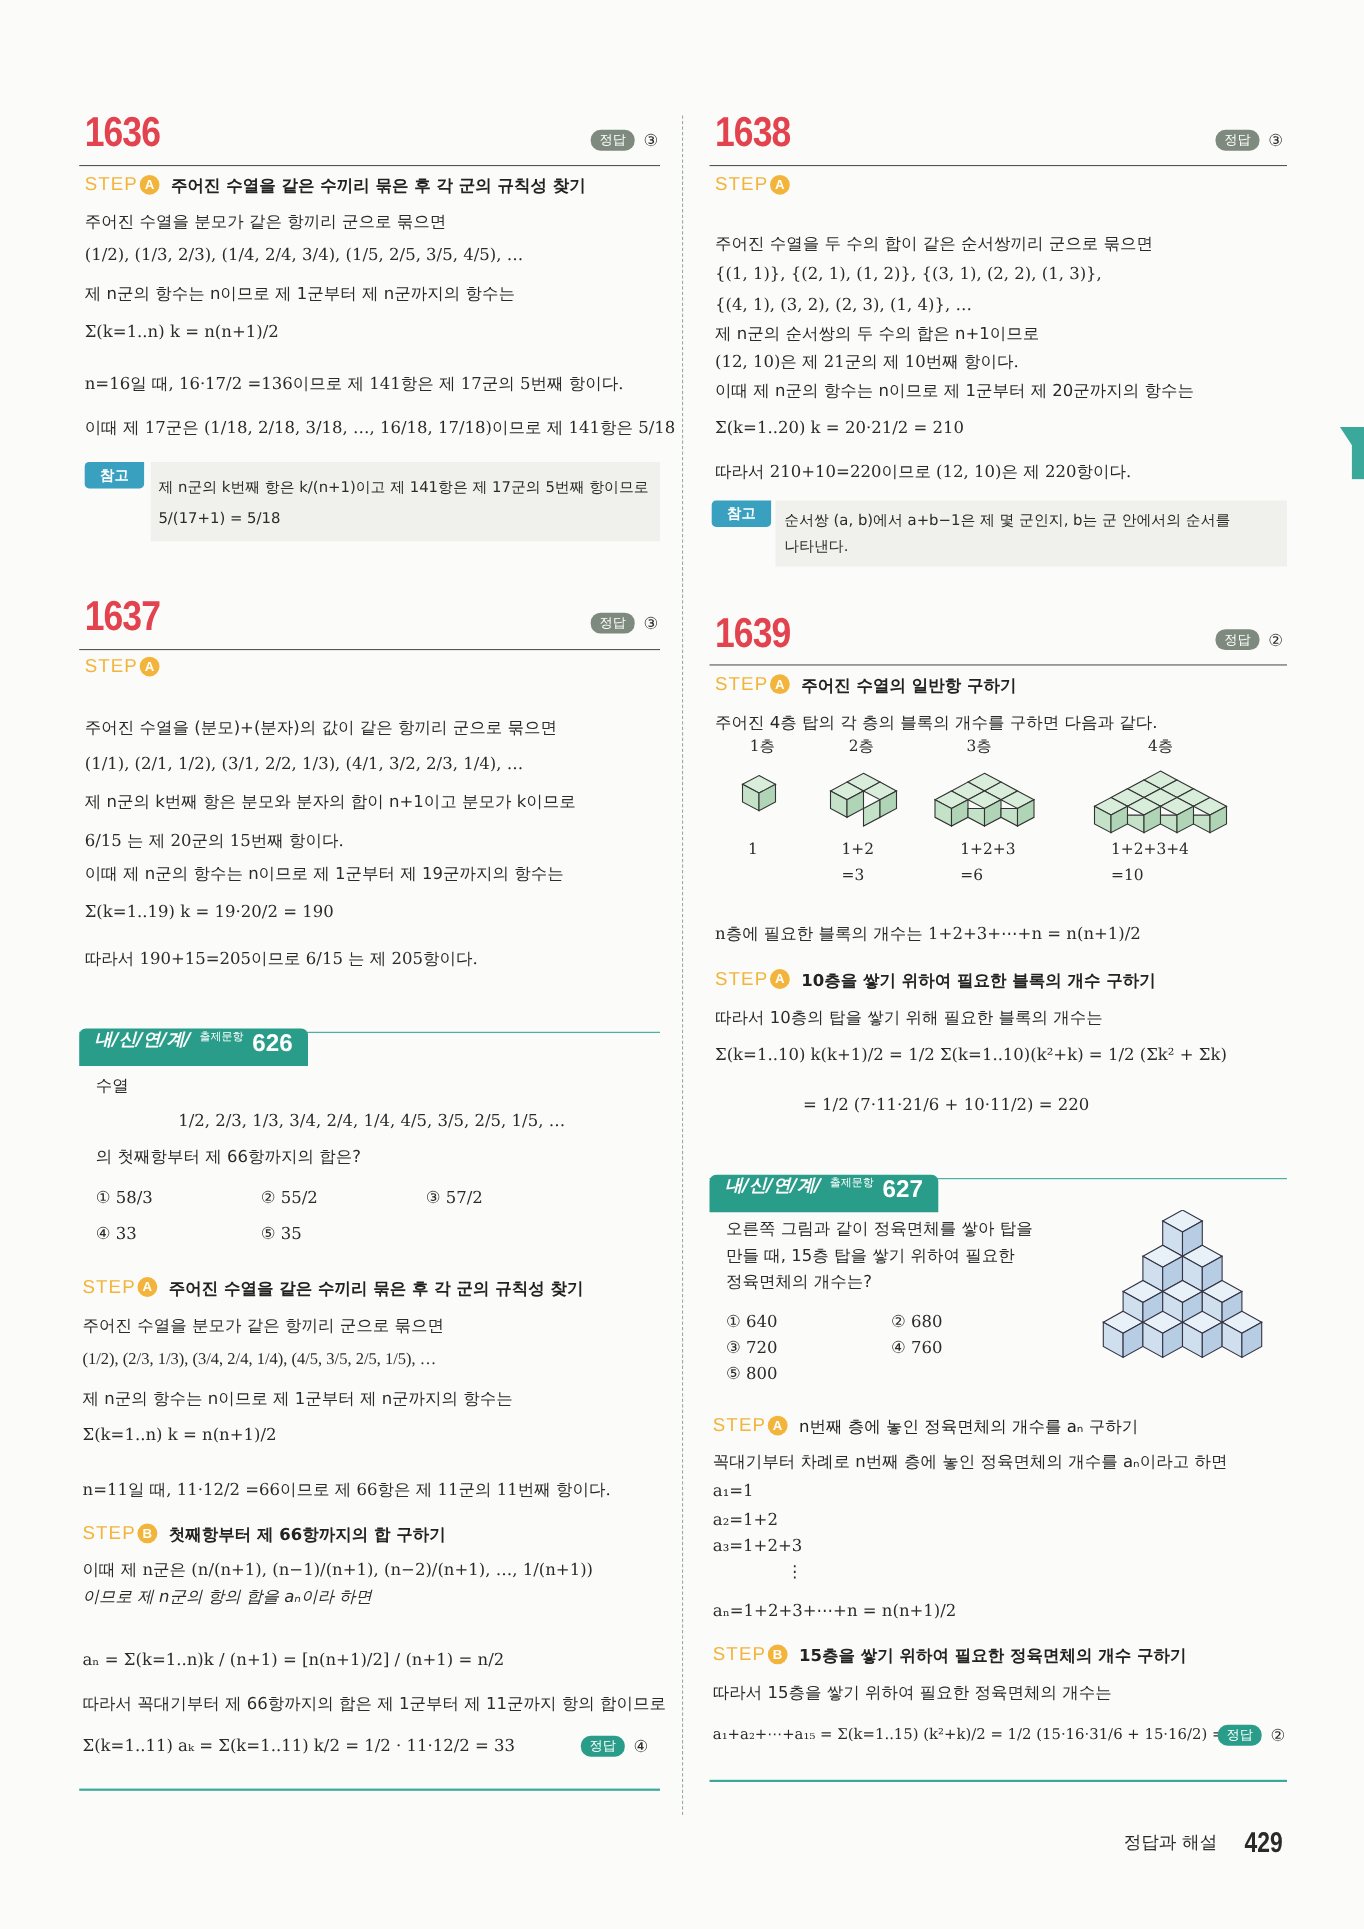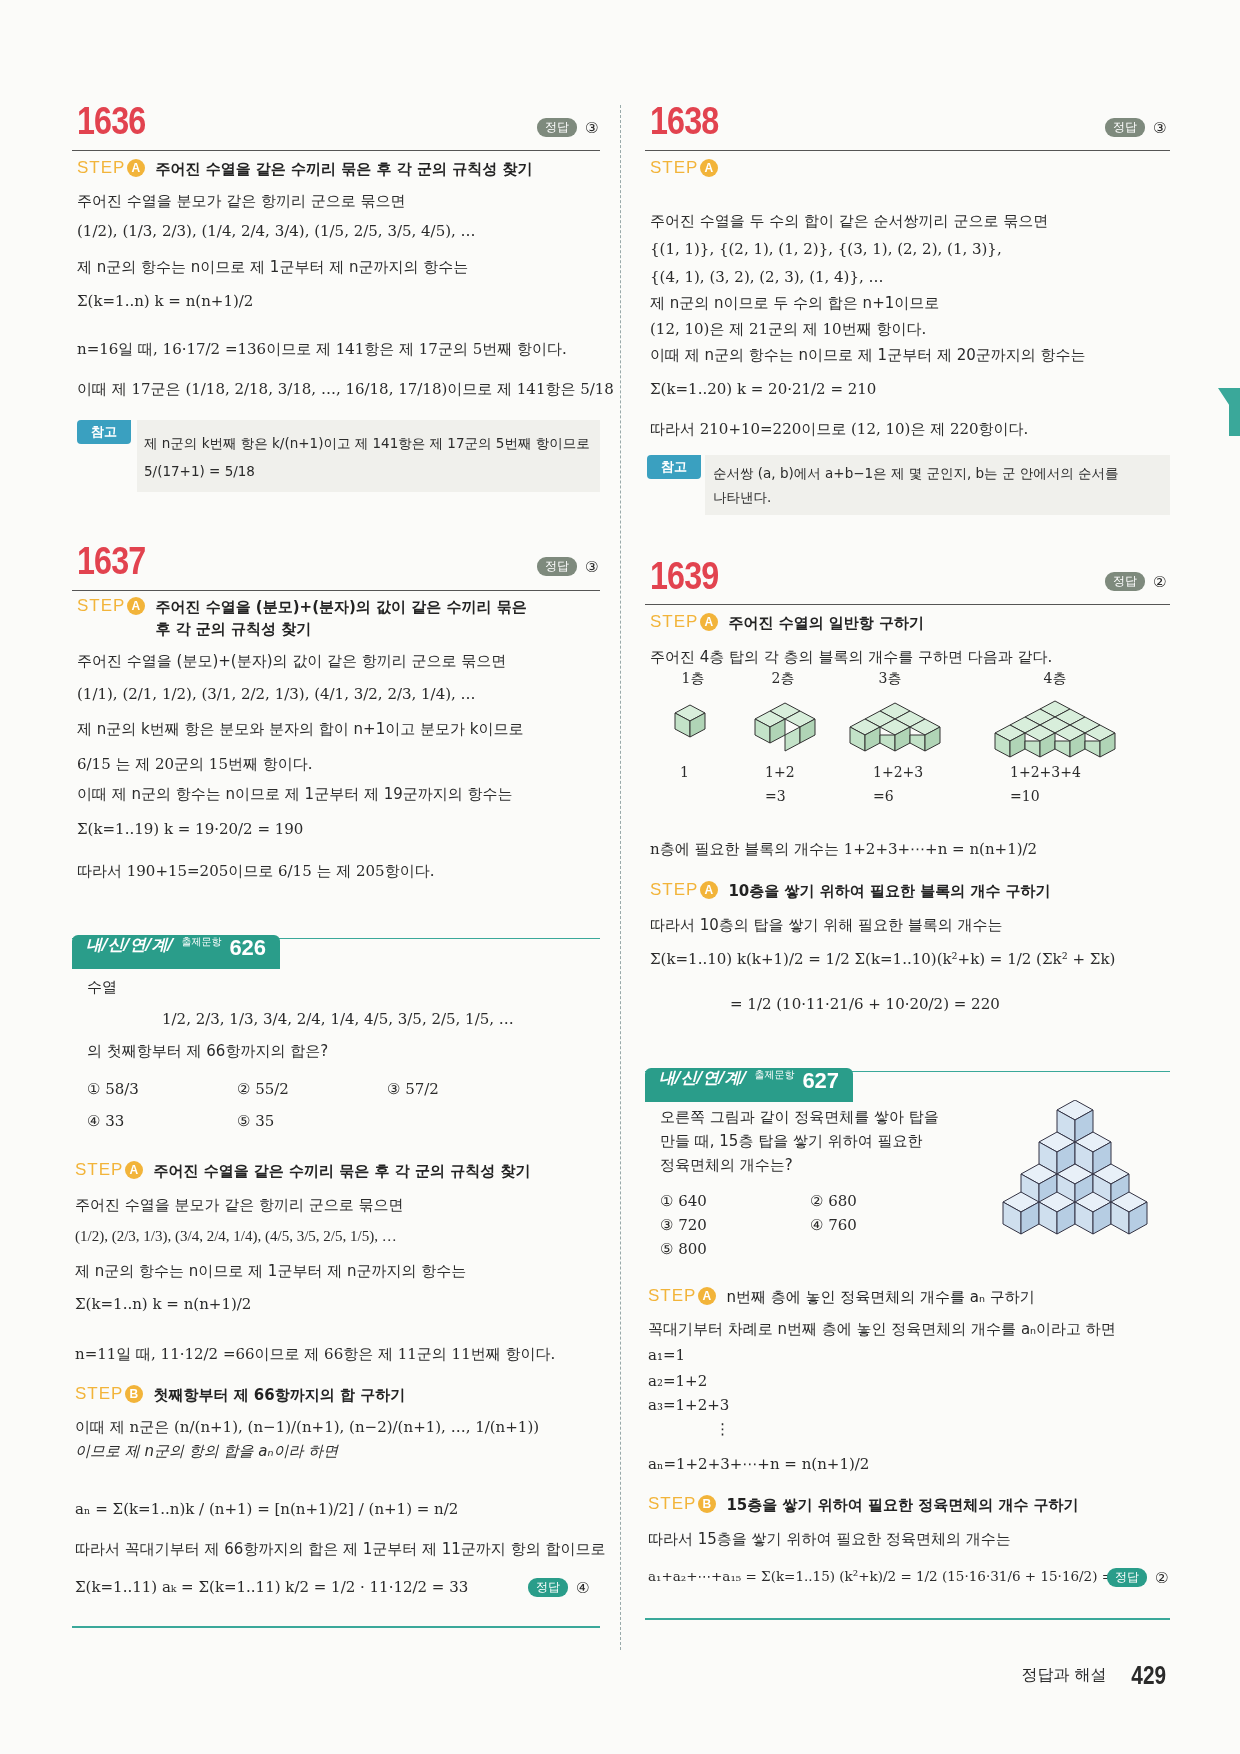--- a/index.html
+++ b/index.html
@@ -74,21 +74,20 @@
   <div class="ans" style="left:465px;top:557px;">
     <span class="pill">정답</span>
     <span class="num">③</span>
   </div>
   <div class="hr" style="left:0;top:590px;width:528px;"></div>
   <div class="step" style="left:5px;top:596px;width:500px;">
     <span class="tag">
         <span>STEP</span>
         <span class="circ">A</span>
       </span>
-    <span class="title" style="white-space:normal;width:390px;">주어진 수열을 (분모)+(분자)의 값이 같은 수끼리 묶은 후 각 군의 규칙성 찾기</span>
   </div>
   <div class="line k" style="left:5px;top:652px;">주어진 수열을 (분모)+(분자)의 값이 같은 항끼리 군으로 묶으면</div>
   <div class="line" style="left:5px;top:685px;">(1/1), (2/1, 1/2), (3/1, 2/2, 1/3), (4/1, 3/2, 2/3, 1/4), …</div>
   <div class="line k" style="left:5px;top:720px;">제 n군의 k번째 항은 분모와 분자의 합이 n+1이고 분모가 k이므로</div>
   <div class="line" style="left:5px;top:755px;">6/15 는 제 20군의 15번째 항이다.</div>
   <div class="line k" style="left:5px;top:785px;">이때 제 n군의 항수는 n이므로 제 1군부터 제 19군까지의 항수는</div>
   <div class="line" style="left:5px;top:820px;">Σ(k=1..19) k = 19·20/2 = 190</div>
   <div class="line" style="left:5px;top:862px;">따라서 190+15=205이므로 6/15 는 제 205항이다.</div>
 
   <div class="hr-teal" style="left:0;top:938px;width:528px;height:1px;"></div>
@@ -148,21 +147,21 @@
   <div class="hr" style="left:0;top:150px;width:525px;"></div>
   <div class="step" style="left:5px;top:158px;">
     <span class="tag">
         <span>STEP</span>
         <span class="circ">A</span>
       </span>
   </div>
   <div class="line k" style="left:5px;top:212px;">주어진 수열을 두 수의 합이 같은 순서쌍끼리 군으로 묶으면</div>
   <div class="line" style="left:5px;top:240px;">{(1, 1)}, {(2, 1), (1, 2)}, {(3, 1), (2, 2), (1, 3)},</div>
   <div class="line" style="left:5px;top:268px;">{(4, 1), (3, 2), (2, 3), (1, 4)}, …</div>
-  <div class="line k" style="left:5px;top:294px;">제 n군의 n이므로 두 수의 합은 n+1이므로</div>
+  <div class="line k" style="left:5px;top:294px;">제 n군의 순서쌍의 두 수의 합은 n+1이므로</div>
   <div class="line" style="left:5px;top:320px;">(12, 10)은 제 21군의 제 10번째 항이다.</div>
   <div class="line k" style="left:5px;top:346px;">이때 제 n군의 항수는 n이므로 제 1군부터 제 20군까지의 항수는</div>
   <div class="line" style="left:5px;top:380px;">Σ(k=1..20) k = 20·21/2 = 210</div>
   <div class="line" style="left:5px;top:420px;">따라서 210+10=220이므로 (12, 10)은 제 220항이다.</div>
   <div class="note" style="left:60px;top:455px;width:465px;height:60px;"></div>
   <div class="note-tag" style="left:2px;top:455px;">참고</div>
   <div class="note-text" style="left:68px;top:462px;">순서쌍 (a, b)에서 a+b−1은 제 몇 군인지, b는 군 안에서의 순서를</div>
   <div class="note-text" style="left:68px;top:486px;">나타낸다.</div>
 
   <div class="abs pnum" style="left:5px;top:555px;">1639</div>
@@ -245,21 +244,21 @@
   <div class="line" style="left:5px;top:840px;">n층에 필요한 블록의 개수는 1+2+3+⋯+n = n(n+1)/2</div>
   <div class="step" style="left:5px;top:880px;">
     <span class="tag">
         <span>STEP</span>
         <span class="circ">A</span>
       </span>
     <span class="title">10층을 쌓기 위하여 필요한 블록의 개수 구하기</span>
   </div>
   <div class="line k" style="left:5px;top:916px;">따라서 10층의 탑을 쌓기 위해 필요한 블록의 개수는</div>
   <div class="line" style="left:5px;top:950px;">Σ(k=1..10) k(k+1)/2 = 1/2 Σ(k=1..10)(k²+k) = 1/2 (Σk² + Σk)</div>
-  <div class="line" style="left:85px;top:995px;">= 1/2 (10·11·21/6 + 10·20/2) = 220</div>
+  <div class="line" style="left:85px;top:995px;">= 1/2 (7·11·21/6 + 10·11/2) = 220</div>
 
   <div class="hr-teal" style="left:0;top:1071px;width:525px;height:1px;"></div>
   <div class="naesin" style="left:0;top:1068px;">
     <span class="brand">내/신/연/계/</span>
     <span class="lbl">출제문항</span>
     <span class="n">627</span>
   </div>
   <div class="line k" style="left:15px;top:1108px;">오른쪽 그림과 같이 정육면체를 쌓아 탑을</div>
   <div class="line k" style="left:15px;top:1132px;">만들 때, 15층 탑을 쌓기 위하여 필요한</div>
   <div class="line k" style="left:15px;top:1156px;">정육면체의 개수는?</div>

